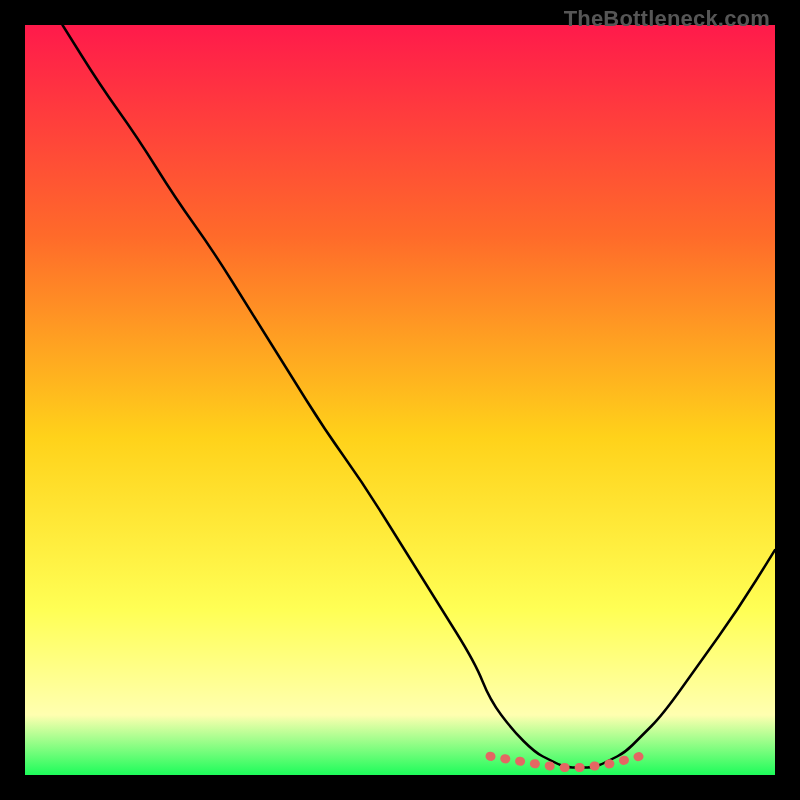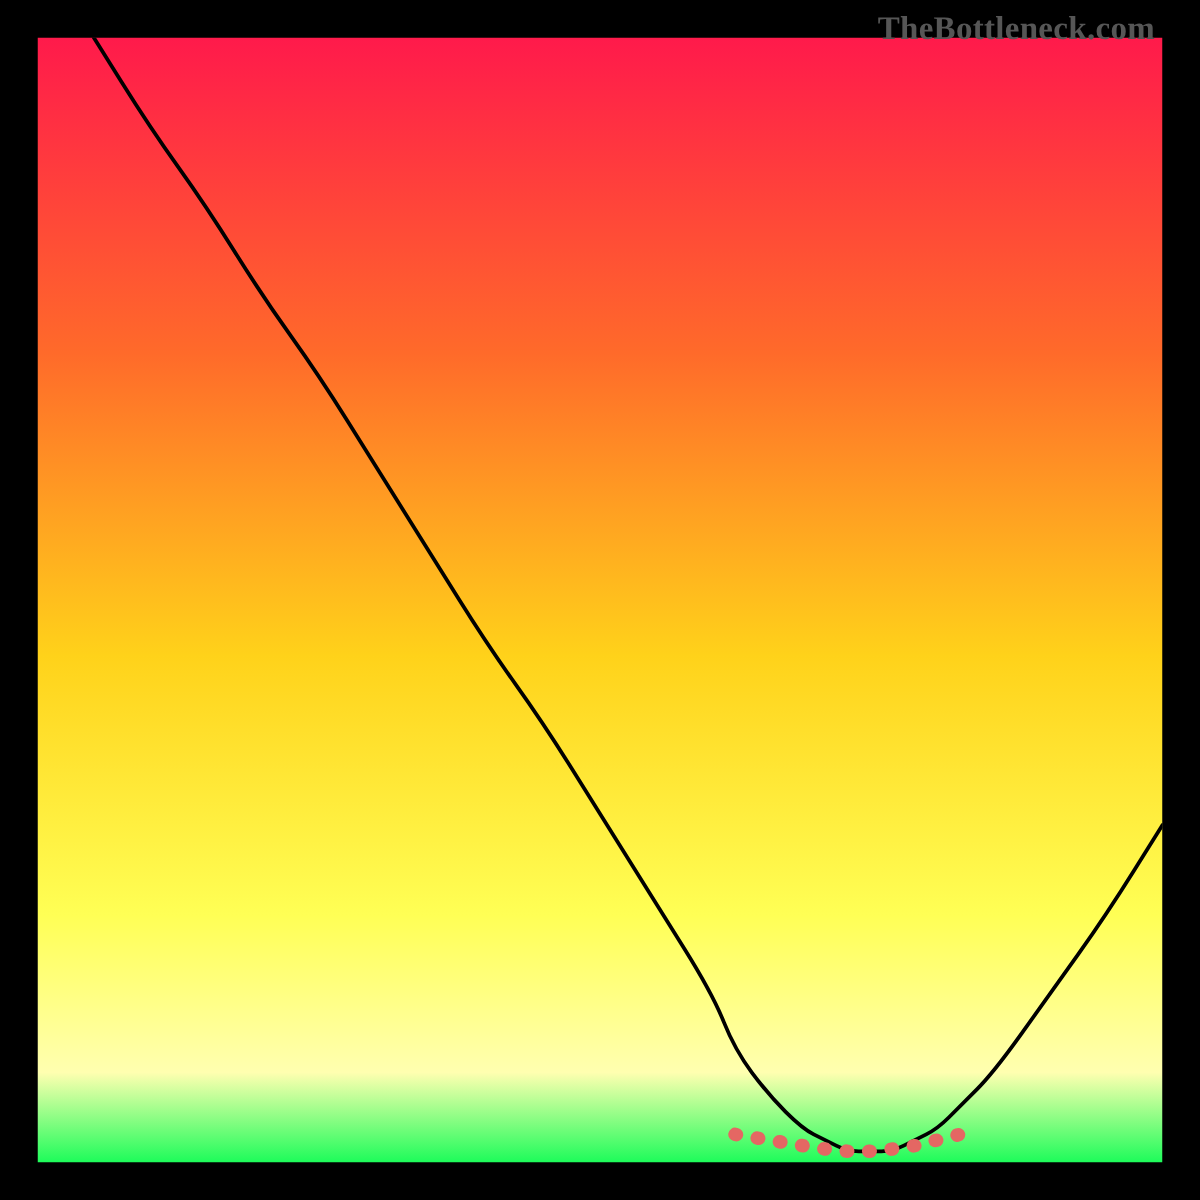--- a/index.html
+++ b/index.html
@@ -22,21 +22,21 @@
     position: absolute;
     left: 0;
     top: 0;
     width: 750px;
     height: 750px;
   }
   .watermark {
     position: absolute;
     top: 6px;
     right: 30px;
-    font-family: Liberation Serif, serif;
+    font-family: Liberation Sans, sans-serif;
     font-size: 22px;
     font-weight: 600;
     color: #565656;
     letter-spacing: 0.2px;
     user-select: none;
   }
 </style>
 </head>
 <body>
 

